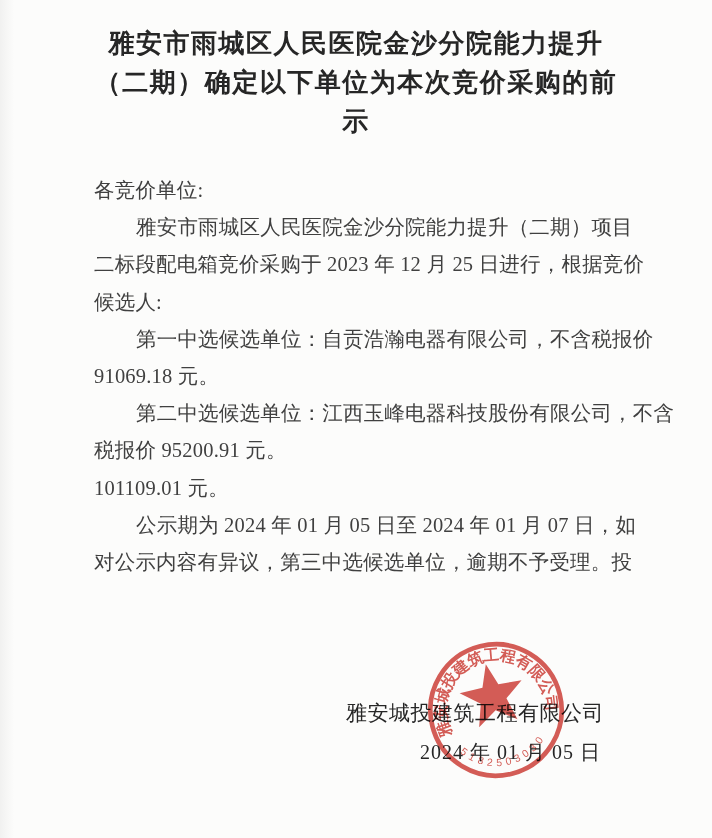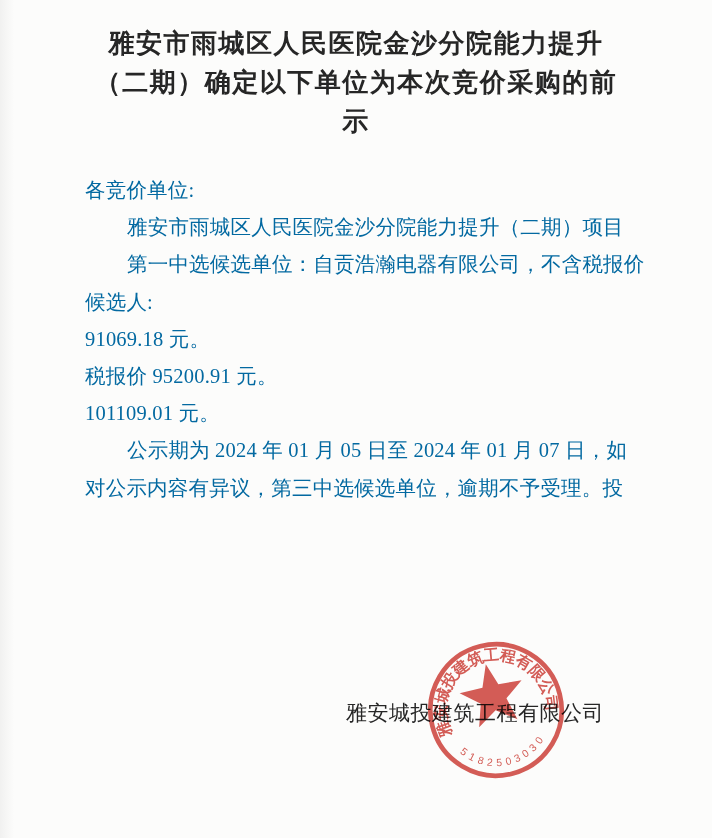--- a/index.html
+++ b/index.html
@@ -19,22 +19,22 @@
   }
   .title{
     position:absolute;top:24px;left:0;right:0;
     text-align:center;
     font-family:"Liberation Sans","DejaVu Sans",sans-serif;
     font-weight:700;
     font-size:26px;line-height:39px;letter-spacing:1.5px;
     color:#262626;
   }
   .doc-body{
-    position:absolute;left:85px;top:172px;width:515px;
-    font-size:20.5px;color:#0369a1;letter-spacing:0.2px;
+    position:absolute;left:94px;top:172px;width:515px;
+    font-size:20.5px;color:#404040;letter-spacing:0.2px;
   }
   .bline{height:37.2px;line-height:37.2px;white-space:nowrap;}
   .bline.ind{padding-left:42px;}
   .sig-company{
     position:absolute;top:699px;right:108px;
     font-size:21px;color:#262626;letter-spacing:0.5px;white-space:nowrap;
   }
   .sig-date{
     position:absolute;top:739px;right:111px;
     font-size:20px;color:#262626;letter-spacing:1px;white-space:nowrap;
@@ -52,31 +52,34 @@
   <div class="title">
     <div>雅安市雨城区人民医院金沙分院能力提升</div>
     <div>（二期）确定以下单位为本次竞价采购的前</div>
     <div>示</div>
   </div>
 
   <div class="doc-body">
     <div>
         <div class="bline">各竞价单位:</div>
         <div class="bline ind">雅安市雨城区人民医院金沙分院能力提升（二期）项目</div>
+        <div class="bline">二标段配电箱竞价采购于 2023 年 12 月 25 日进行，根据竞价</div>
+        <div class="bline">候选人:</div>
         <div class="bline ind">第一中选候选单位：自贡浩瀚电器有限公司，不含税报价</div>
-        <div class="bline">候选人:</div>
         <div class="bline">91069.18 元。</div>
+        <div class="bline ind">第二中选候选单位：江西玉峰电器科技股份有限公司，不含</div>
         <div class="bline">税报价 95200.91 元。</div>
         <div class="bline">101109.01 元。</div>
         <div class="bline ind">公示期为 2024 年 01 月 05 日至 2024 年 01 月 07 日，如</div>
         <div class="bline">对公示内容有异议，第三中选候选单位，逾期不予受理。投</div>
       </div>
   </div>
 
   <div class="sig-company">雅安城投建筑工程有限公司</div>
+  <div class="sig-date">2024 年 01 月 05 日</div>
 
   <svg class="seal" viewBox="0 0 144 144" aria-hidden="true">
     <g transform="rotate(-14 72 72)" fill="#cd3a32" stroke="none" opacity="0.82">
       <circle cx="72" cy="72" r="63" fill="none" stroke="#cd3a32" stroke-width="4.5"></circle>
       <path id="sealTopArc" d="M 25.6 84.4 A 48 48 0 1 1 118.4 84.4" fill="none"></path>
       <text font-size="15" font-family="Liberation Sans, DejaVu Sans, sans-serif" font-weight="600">
         <textPath href="#sealTopArc" startOffset="0" textLength="176" lengthAdjust="spacing">雅安城投建筑工程有限公司</textPath>
       </text>
       <path id="sealBottomArc" d="M 23.1 94.8 A 54 54 0 0 0 120.9 94.8" fill="none"></path>
       <text font-size="10" font-family="Liberation Sans, DejaVu Sans, sans-serif">

